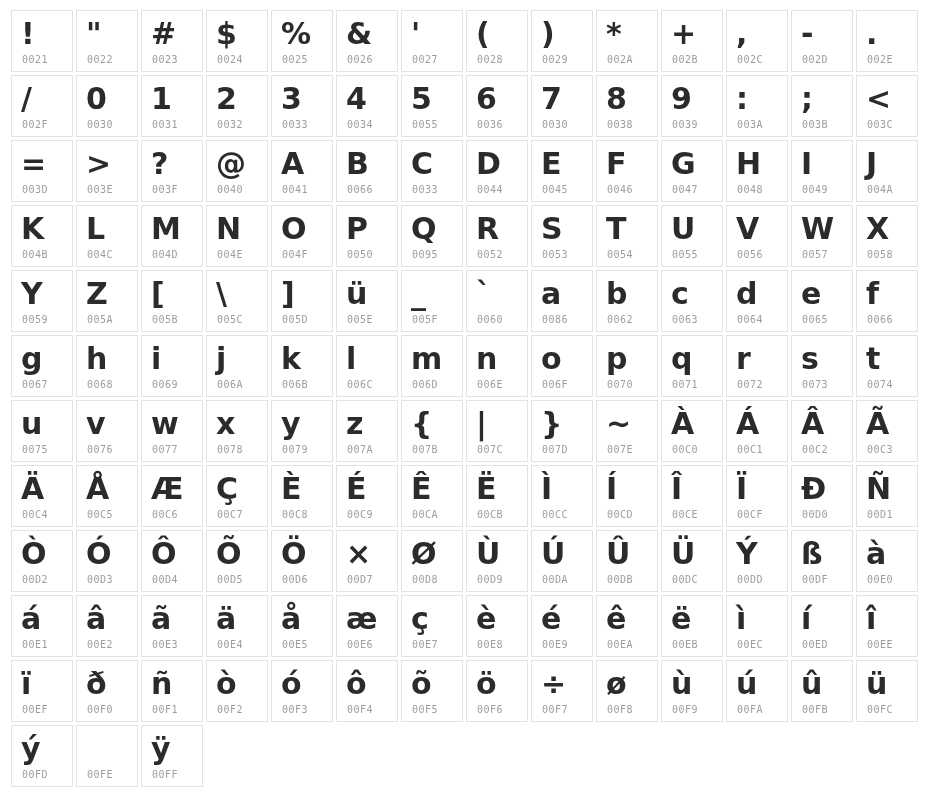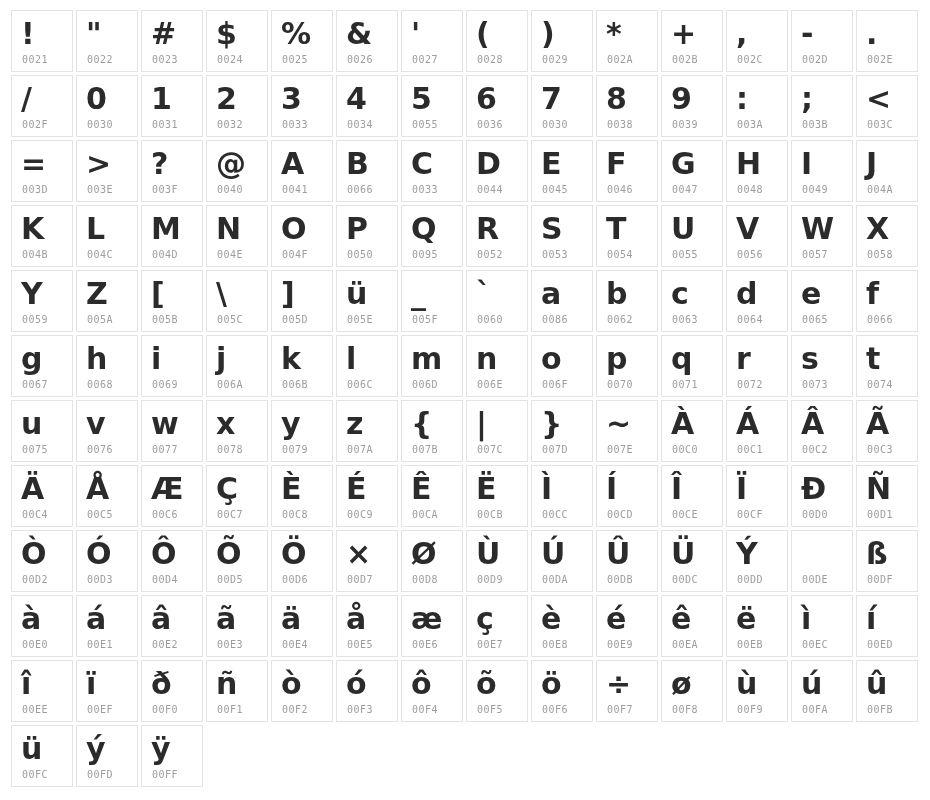--- a/index.html
+++ b/index.html
@@ -670,24 +670,20 @@
   <div class="cell">
     <div class="glyph">Ü</div>
     <div class="code">00DC</div>
   </div>
 
   <div class="cell">
     <div class="glyph">Ý</div>
     <div class="code">00DD</div>
   </div>
 
-  <div class="cell">
-    <div class="glyph"></div>
-    <div class="code">00DE</div>
-  </div>
 
   <div class="cell">
     <div class="glyph">ß</div>
     <div class="code">00DF</div>
   </div>
 
   <div class="cell">
     <div class="glyph">à</div>
     <div class="code">00E0</div>
   </div>
@@ -830,19 +826,23 @@
   <div class="cell">
     <div class="glyph">ü</div>
     <div class="code">00FC</div>
   </div>
 
   <div class="cell">
     <div class="glyph">ý</div>
     <div class="code">00FD</div>
   </div>
 
+  <div class="cell">
+    <div class="glyph"></div>
+    <div class="code">00FE</div>
+  </div>
 
   <div class="cell">
     <div class="glyph">ÿ</div>
     <div class="code">00FF</div>
   </div>
 </div>
 </div>
 
 </body></html>

